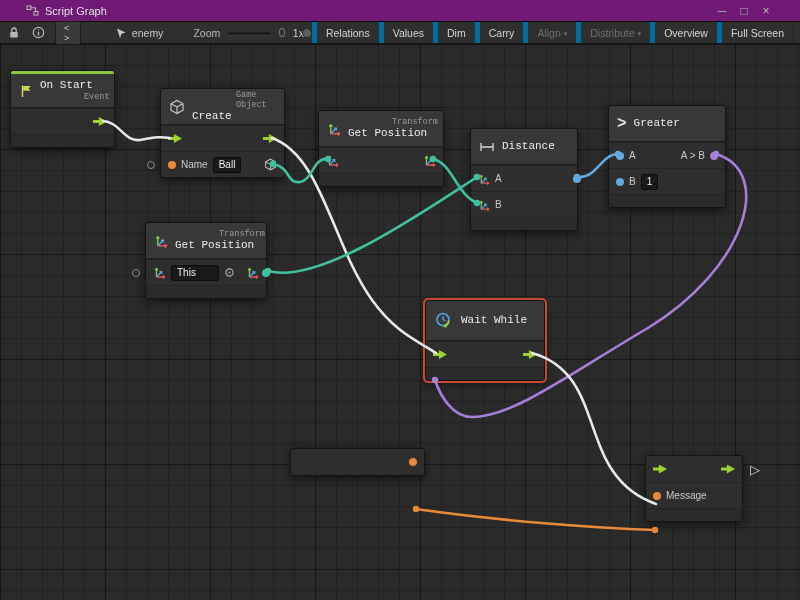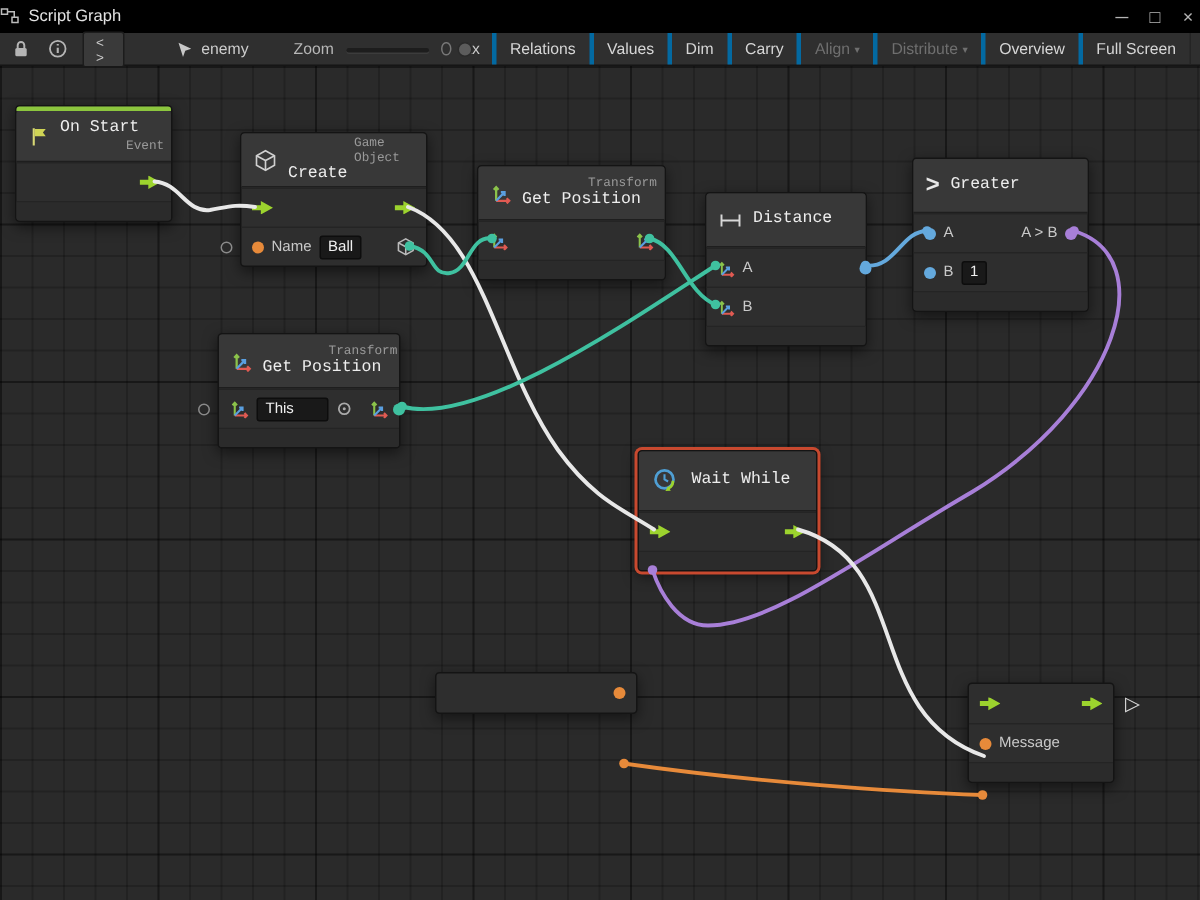--- a/index.html
+++ b/index.html
@@ -1,22 +1,22 @@
 <!DOCTYPE html>
 <html><head>
 <meta charset="utf-8">
 <style>
   * { margin:0; padding:0; box-sizing:border-box; }
   html,body { width:800px; height:600px; background:#111; overflow:hidden;
     font-family:"Liberation Sans","DejaVu Sans",sans-serif; }
   .app { position:relative; width:800px; height:600px; background:#1b1b1b; user-select:none; }
 
   
-  .titlebar { height:22px; background:#000000; border-bottom:1px solid #000;
-    display:flex; align-items:center; padding:0 0; gap:6px; color:#cfcfcf; font-size:11px; }
+  .titlebar { height:22px; background:#701a75; border-bottom:1px solid #000;
+    display:flex; align-items:center; padding:0 26px; gap:6px; color:#cfcfcf; font-size:11px; }
   .win-ic { display:flex; align-items:center; }
   .win-title { color:#e3e3e3; }
   .tb-spacer { flex:1; }
   .wc { color:#b5b5b5; font-size:12px; width:16px; text-align:center; cursor:pointer; }
 
   
   .toolbar { height:22px; background:#2f2f2f; border-bottom:1px solid #151515;
     display:flex; align-items:center; padding:0 6px; gap:8px; font-size:10.5px; color:#d0d0d0; }
   .tb-ic { display:flex; align-items:center; padding:0 2px; }
   .tb-box { background:#3a3a3a; border:1px solid #1c1c1c; border-radius:2px;
@@ -25,21 +25,21 @@
   .zoom-label { margin-left:22px; color:#b8b8b8; }
   .slider { position:relative; width:88px; height:14px; display:inline-block; }
   .slider .track { position:absolute; left:0; right:0; top:6px; height:3px; background:#1d1d1d;
     border-radius:2px; box-shadow:0 1px 0 #3c3c3c; }
   .slider .handle { position:absolute; left:74px; top:2px; width:10px; height:10px;
     border-radius:50%; background:#5c5c5c; border:1px solid #2a2a2a; }
   .reset-dot { width:9px; height:9px; border-radius:50%; border:1.5px solid #777; display:inline-block; }
   .zoom-val { color:#cccccc; }
   .tb-group { margin-left:auto; display:flex; height:100%; border-right:1px solid #242424; }
   .tb-btn { display:flex; align-items:center; gap:3px; padding:0 9px; height:100%;
-    border-left:3px solid #0369a1; color:#d6d6d6; cursor:pointer; white-space:nowrap; }
+    border-left:5px solid #0369a1; color:#d6d6d6; cursor:pointer; white-space:nowrap; }
   .tb-btn.dim { color:#6f6f6f; }
   .caret { font-size:7px; line-height:1; margin-top:1px; }
 
   
   .canvas { position:relative; width:800px; height:556px; overflow:hidden;
     background-color:#2a2a2a;
     background-image:
       linear-gradient(rgba(0,0,0,0.30) 1px, transparent 1px),
       linear-gradient(90deg, rgba(0,0,0,0.30) 1px, transparent 1px),
       linear-gradient(rgba(0,0,0,0.20) 1px, transparent 1px),

